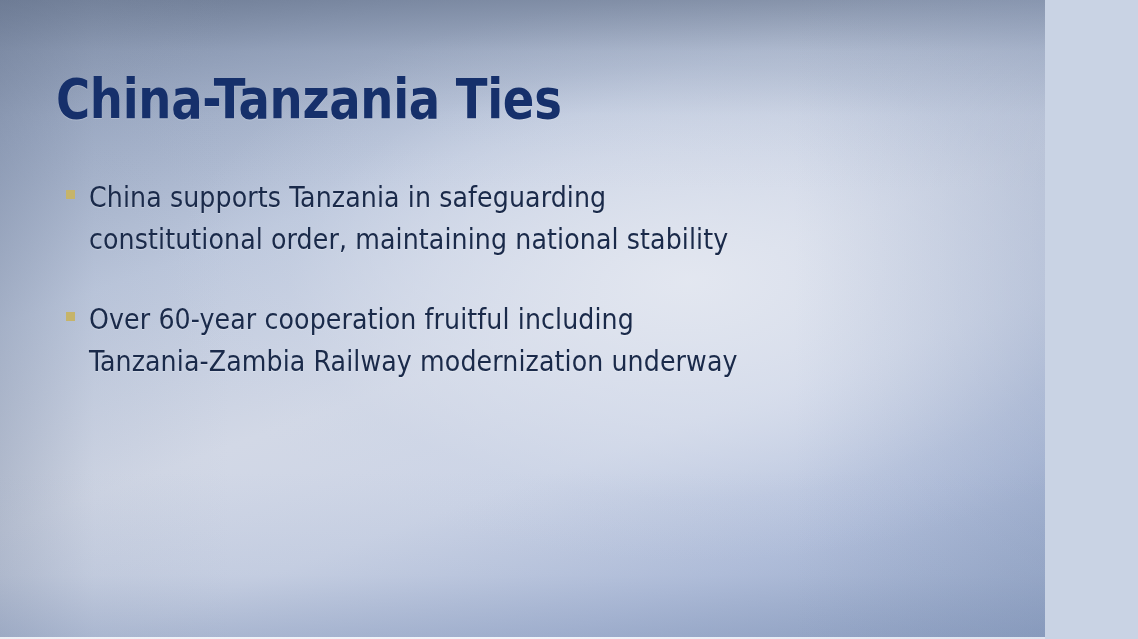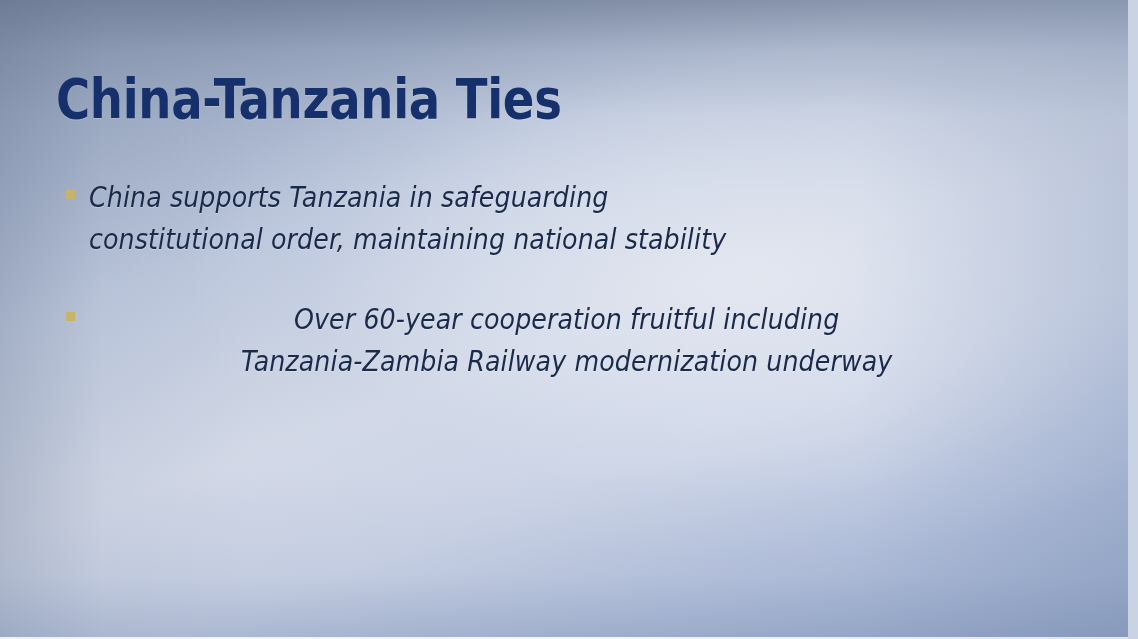--- a/index.html
+++ b/index.html
@@ -11,21 +11,21 @@
     width: 1138px;
     height: 639px;
     overflow: hidden;
     font-family: "Liberation Sans", sans-serif;
     background: #c9d3e4;
   }
 
   
   .slide {
     position: relative;
-    width: 1128px;
+    width: 1045px;
     height: 639px;
     overflow: hidden;
     background-color: #c2cee2;
   }
 
   
   .bg-layer {
     position: absolute;
     inset: 0;
     pointer-events: none;
@@ -109,25 +109,23 @@
     position: absolute;
     left: 64px;
     top: 176px;
     width: 1010px;
   }
 
   .bullet-item {
     position: relative;
     padding-left: 25px;
     margin-bottom: 38px;
-    font-style: italic;
   }
   .bullet-item:last-child {
     margin-bottom: 16px;
-    text-align: center;
   }
 
   .bullet-marker {
     position: absolute;
     left: 2px;
     top: 14px;
     width: 9px;
     height: 9px;
     background: #c6b46a;
   }

